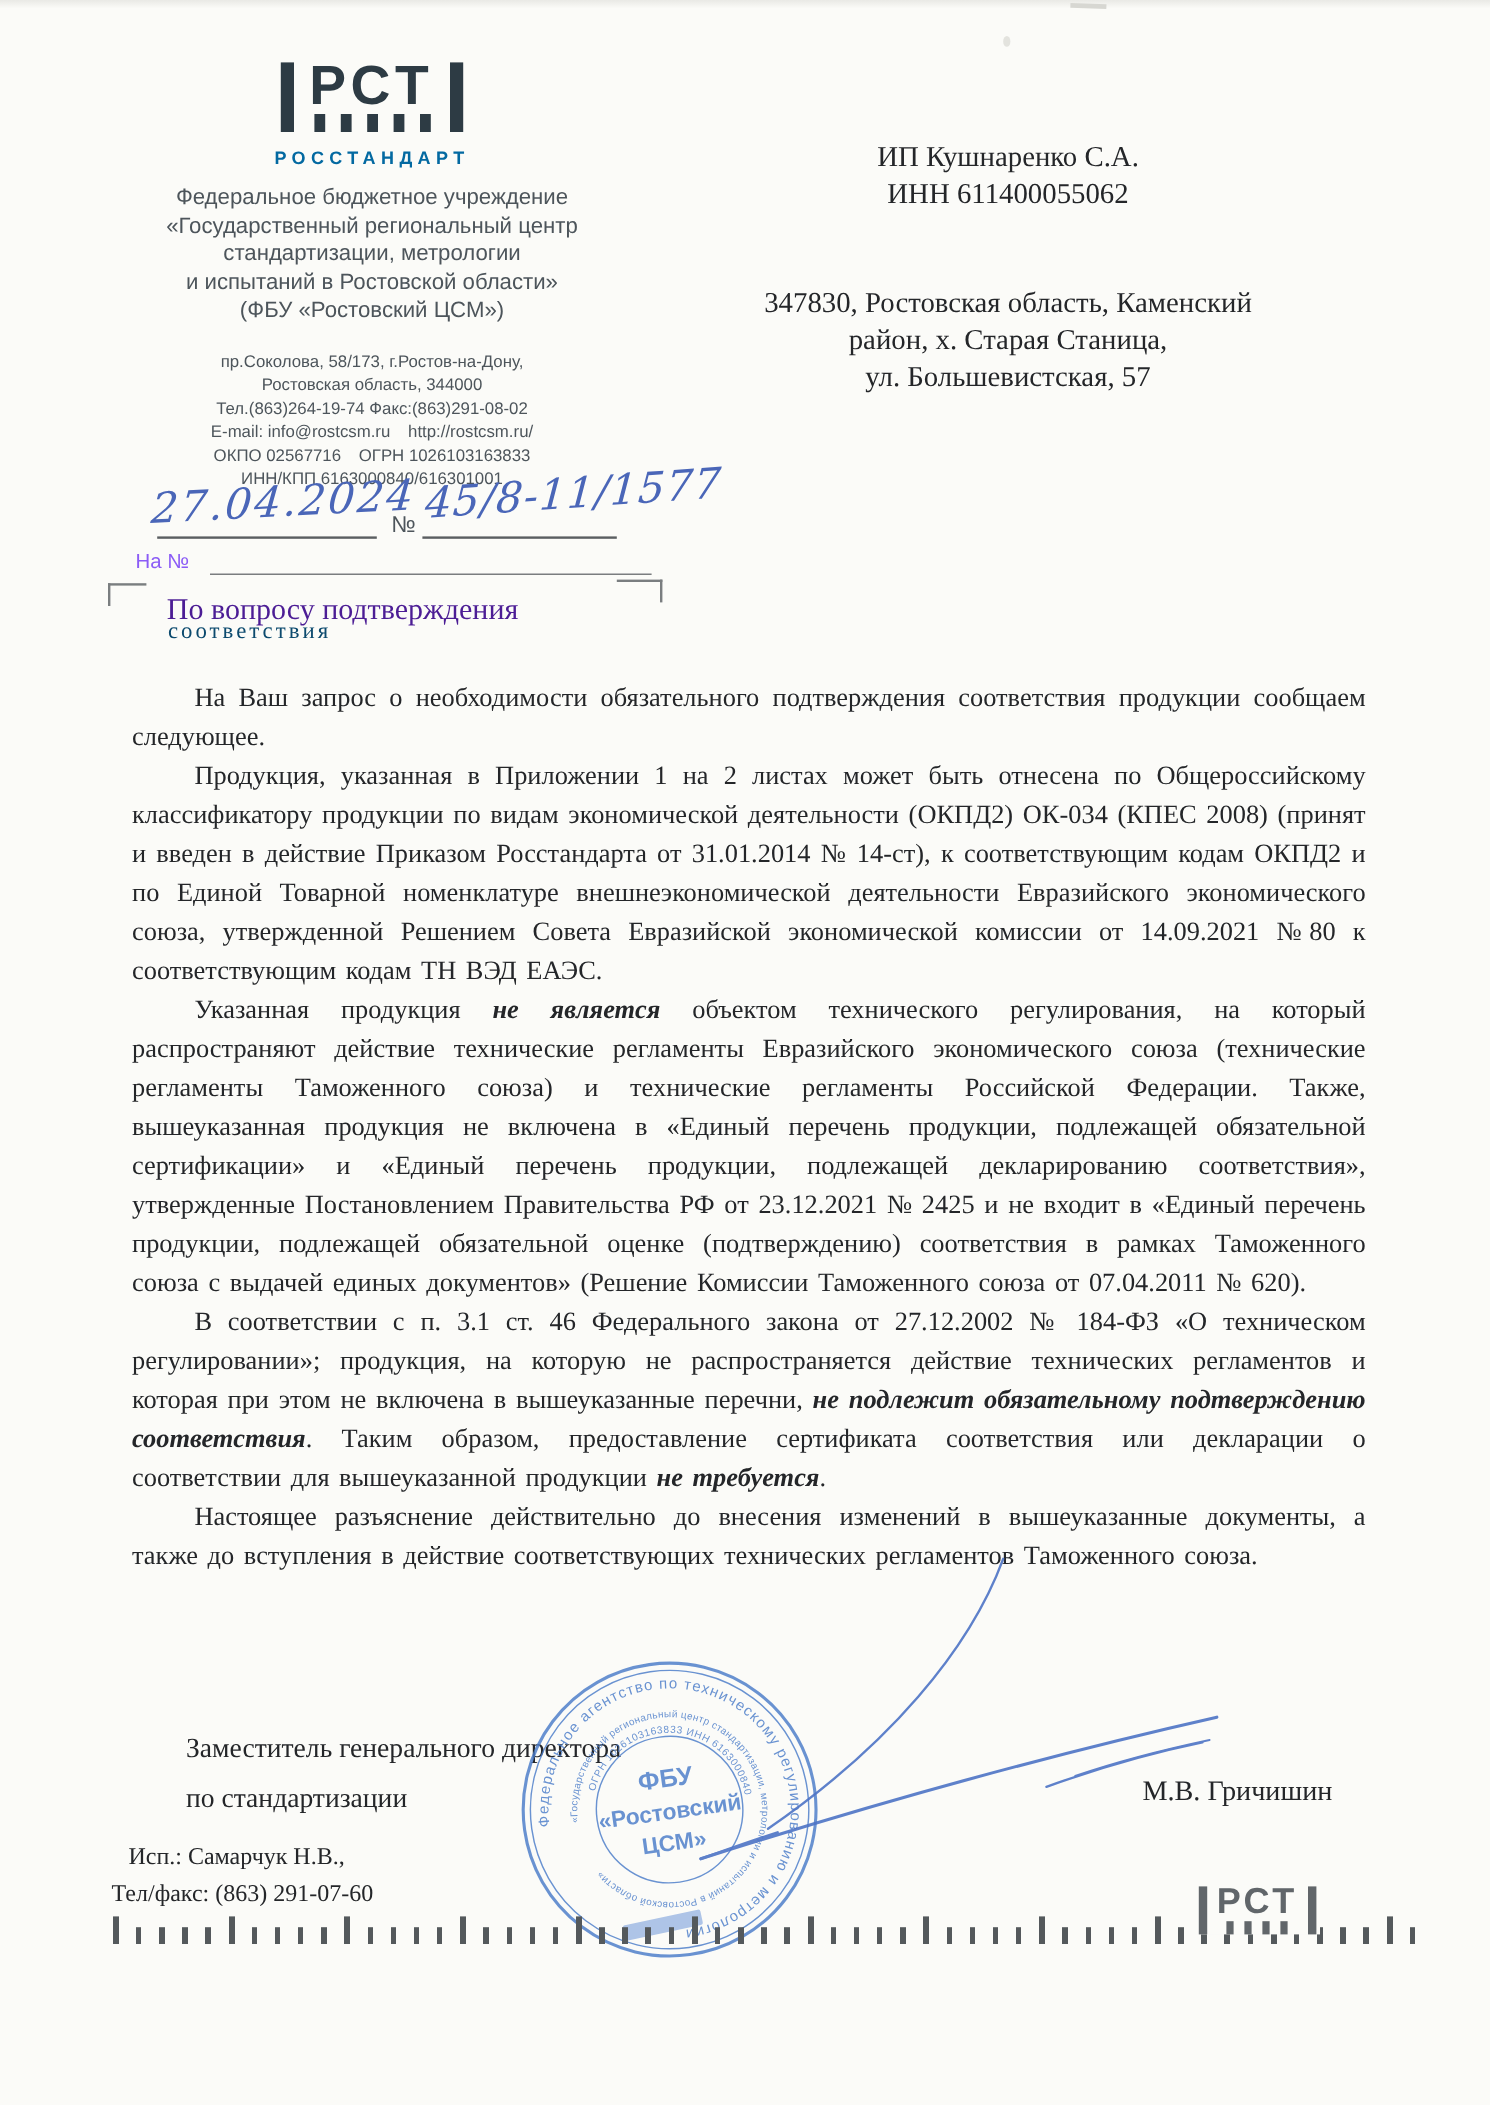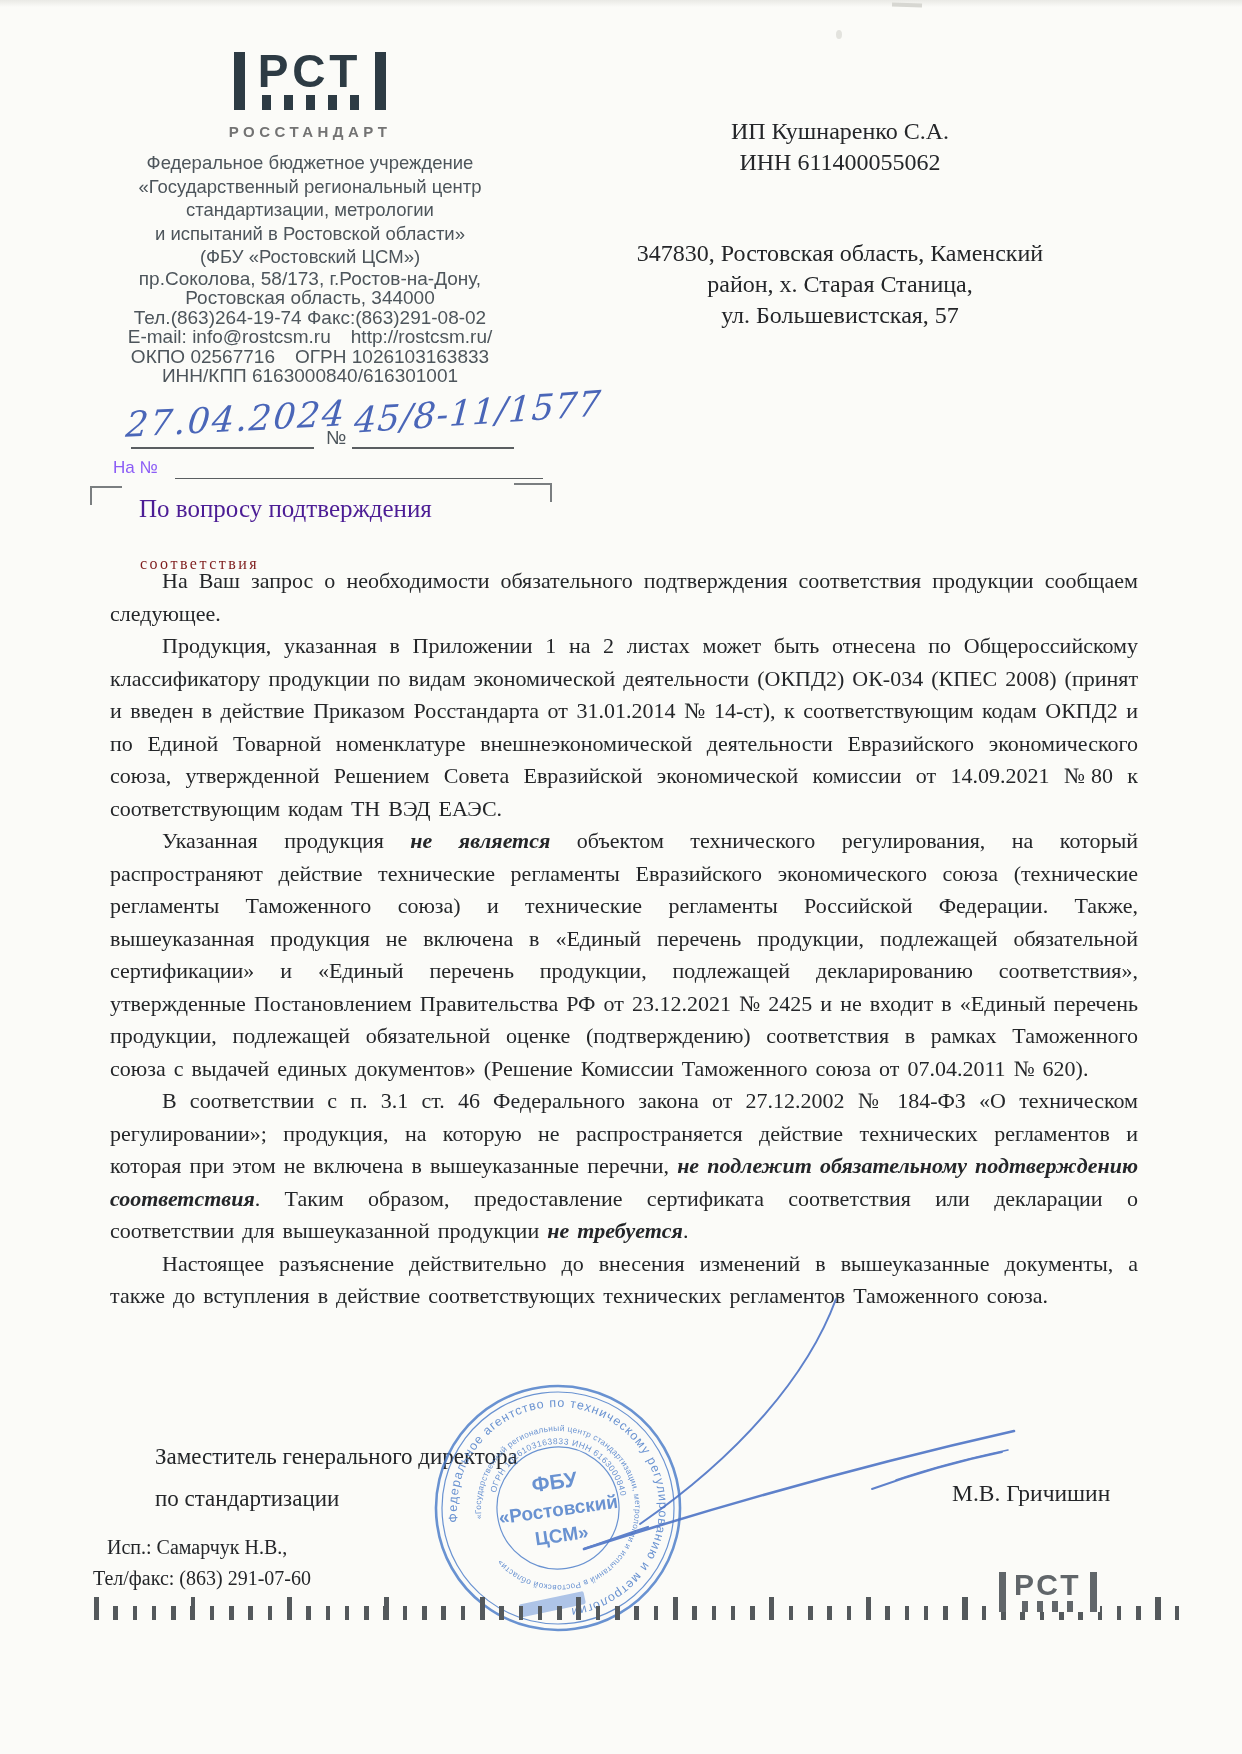--- a/index.html
+++ b/index.html
@@ -13,40 +13,40 @@
   .edge-shade{left:0;top:0;width:100%;height:7px;background:linear-gradient(#e9e9e5,rgba(255,255,255,0));}
 
   
   .letterhead{left:88px;top:52px;width:444px;text-align:center;font-family:"Liberation Sans","DejaVu Sans",sans-serif;color:#4d555b;}
   .rst-logo{display:inline-flex;gap:13px;align-items:stretch;}
   .rst-logo .bar{width:11px;background:#2d3b44;}
   .rst-logo .mid{display:flex;flex-direction:column;align-items:center;}
   .rst-logo .letters{font-weight:bold;font-size:46px;line-height:38px;letter-spacing:5px;color:#2d3b44;}
   .rst-logo .ticks{display:flex;gap:13px;margin-top:5px;height:15px;}
   .rst-logo .ticks i{display:block;width:9px;background:#2d3b44;}
-  .logo-caption{margin-top:9px;font-weight:bold;font-size:15px;letter-spacing:4.5px;color:#737373;}
+  .logo-caption{margin-top:9px;font-weight:bold;font-size:15px;letter-spacing:4.5px;color:#0369a1;}
   .org{margin-top:11px;font-size:18.5px;line-height:23.5px;}
-  .contacts{margin-top:0;font-size:19px;line-height:19.5px;}
+  .contacts{margin-top:22px;font-size:14px;line-height:19.5px;}
 
   
   .hw{font-family:"DejaVu Serif",serif;font-style:italic;color:#4a66b8;white-space:nowrap;}
   .hw-date{left:126px;top:399px;font-size:35px;transform:rotate(-3deg) skewX(-8deg);letter-spacing:2px;}
   .hw-number{left:354px;top:392px;font-size:35px;transform:rotate(-4deg) skewX(-8deg);letter-spacing:1px;}
   .rule{border-bottom:2px solid #5a5e61;height:0;}
   .rule-date{left:131px;top:447px;width:183px;}
   .rule-number{left:352px;top:447px;width:162px;}
   .no-label{left:326px;top:427px;font-family:"Liberation Sans",sans-serif;font-size:19px;color:#4d555b;}
   .ref-label{left:113px;top:458px;font-family:"Liberation Sans",sans-serif;font-size:17px;color:#8b5cf6;}
   .rule-ref{left:175px;top:478px;width:368px;border-bottom-width:1.5px;}
 
   .bracket-l{left:90px;top:486px;width:30px;height:17px;border-top:2px solid #7a7e80;border-left:2px solid #7a7e80;}
   .bracket-r{left:514px;top:483px;width:36px;height:17px;border-top:2px solid #7a7e80;border-right:2px solid #7a7e80;}
 
   .subject1{left:139px;top:495px;font-size:25px;color:#4c1d95;}
-  .subject2{left:140px;top:555px;font-size:16px;letter-spacing:2.5px;color:#7f1d1d;}
+  .subject2{left:140px;top:516px;font-size:19px;letter-spacing:2.5px;color:#0c4a6e;}
 
   
   .recipient{left:605px;top:116px;width:470px;text-align:center;font-size:24px;line-height:31px;}
   .recipient .addr{margin-top:60px;}
 
   
   .bodytext{left:110px;top:565px;width:1028px;font-size:22px;line-height:32.5px;
             text-align:justify;word-spacing:2.5px;}
   .bodytext p{margin:0;text-indent:52px;}
   .b{font-weight:bold;font-style:italic;}

